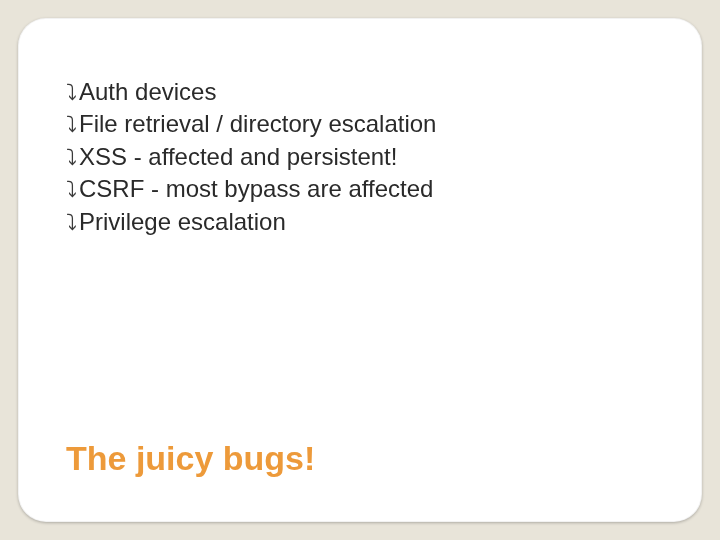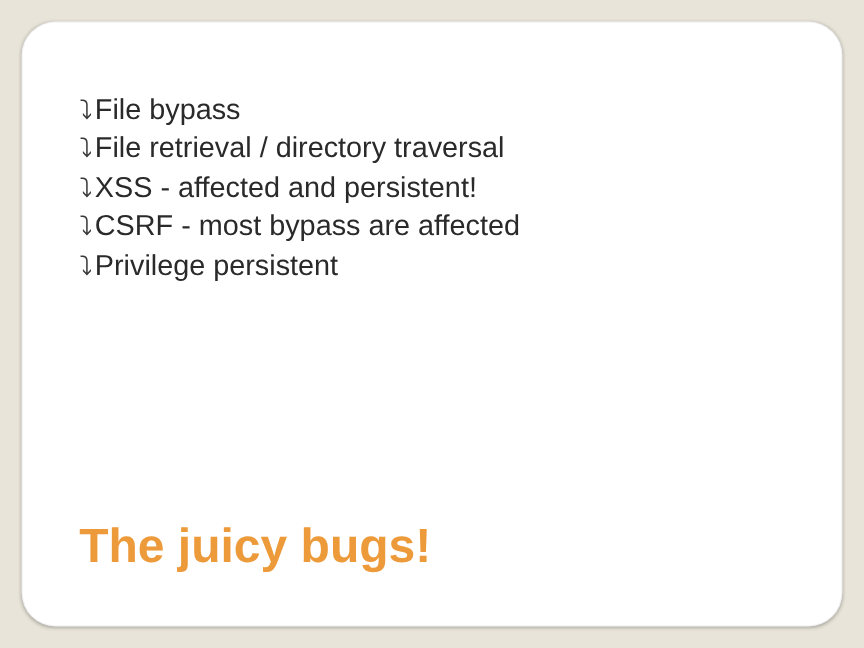--- a/index.html
+++ b/index.html
@@ -37,47 +37,47 @@
     color: #3a3a3a;
     font-size: 22px;
     margin-right: 2px;
     flex: 0 0 auto;
   }
   .bullet-text {
     flex: 1 1 auto;
   }
   .spacer { flex: 1 1 auto; }
   .title {
-    font-size: 40px;
+    font-size: 34px;
     font-weight: bold;
     color: #ed9a3a;
     margin-bottom: 8px;
   }
 </style>
 </head>
 <body>
 
 <div class="slide-frame">
   <div class="bullets">
     <div class="bullet-line">
       <span class="bullet-glyph">⤵</span>
-      <span class="bullet-text">File bypass</span>
+      <span class="bullet-text">Auth devices</span>
     </div>
     <div class="bullet-line">
       <span class="bullet-glyph">⤵</span>
-      <span class="bullet-text">File retrieval / directory traversal</span>
+      <span class="bullet-text">File retrieval / directory escalation</span>
     </div>
     <div class="bullet-line">
       <span class="bullet-glyph">⤵</span>
       <span class="bullet-text">XSS - affected and persistent!</span>
     </div>
     <div class="bullet-line">
       <span class="bullet-glyph">⤵</span>
       <span class="bullet-text">CSRF - most bypass are affected</span>
     </div>
     <div class="bullet-line">
       <span class="bullet-glyph">⤵</span>
-      <span class="bullet-text">Privilege persistent</span>
+      <span class="bullet-text">Privilege escalation</span>
     </div>
   </div>
   <div class="spacer"></div>
   <div class="title">The juicy bugs!</div>
 </div>
 
 </body></html>

